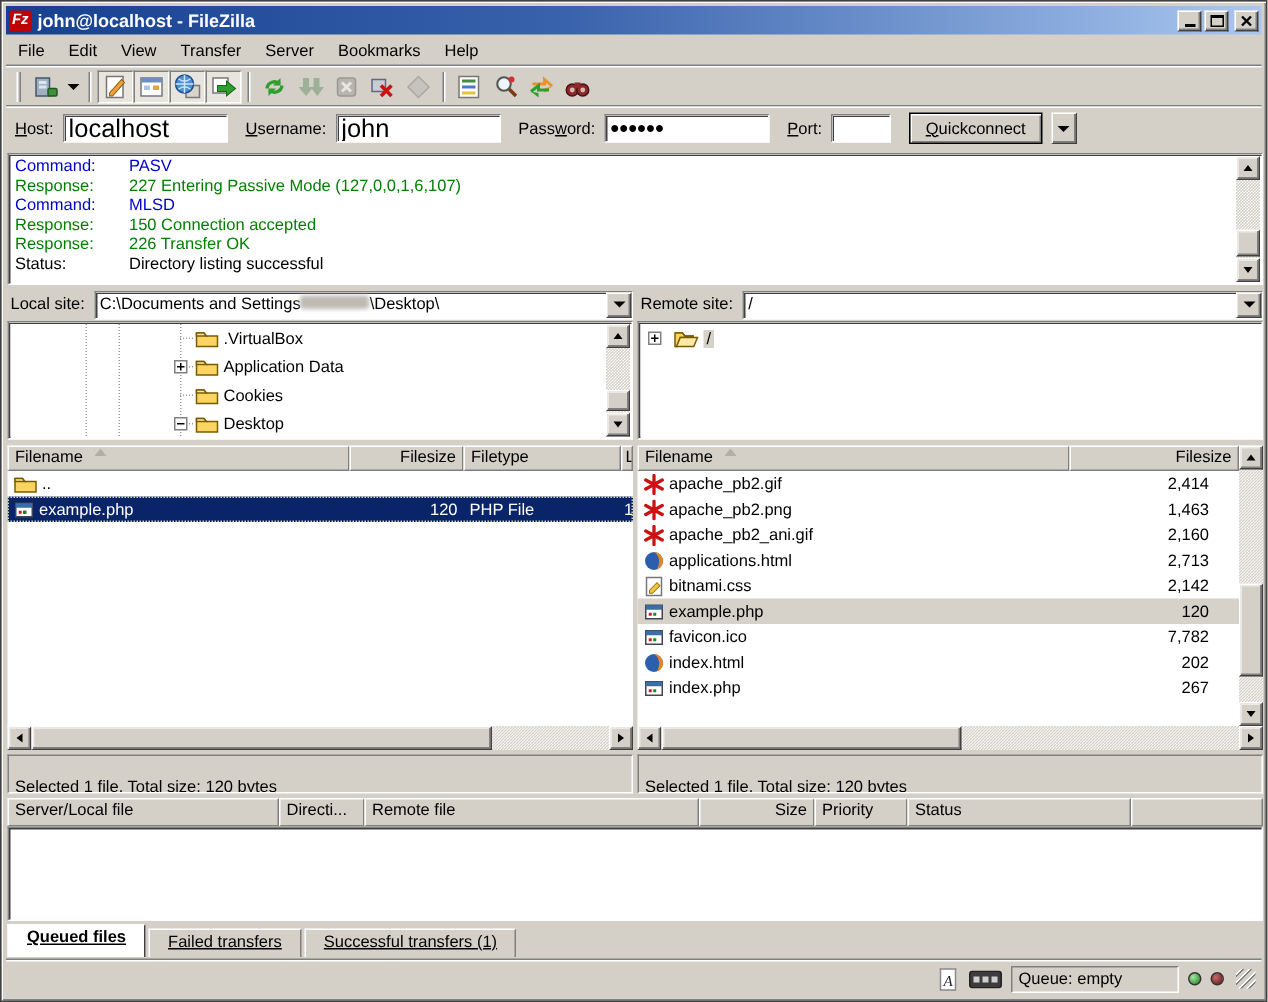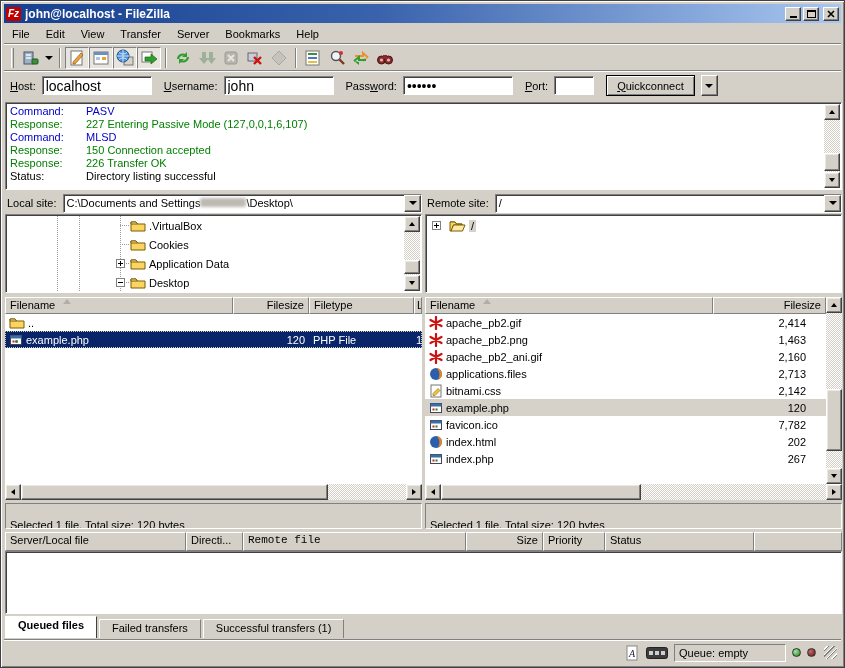--- a/index.html
+++ b/index.html
@@ -39,21 +39,21 @@
   .tbtn.pressed { border-color:#808080 #fff #fff #808080; background:#e8e5df; }
   .tbtn.dim svg { opacity:.45; filter:grayscale(.6); }
   .drop { width:13px; height:22px; display:flex; align-items:center; justify-content:center; }
   .tri-d { width:0; height:0; border-left:4px solid transparent; border-right:4px solid transparent; border-top:4px solid #000; }
 
   
   #quickbar { position:absolute; left:3px; top:71px; right:3px; height:27px; display:flex; align-items:center; padding-left:6px; gap:6px; }
   #quickbar label { white-space:nowrap; }
   .uline { text-decoration:underline; }
   .field { height:19px; border:1px solid; border-color:#808080 #fff #fff #808080; box-shadow:inset 1px 1px 0 #404040;
-           background:#fff; font-family:"Liberation Sans",sans-serif; font-size:14px; padding:0 3px; }
+           background:#fff; font-family:"Liberation Sans",sans-serif; font-size:17px; padding:0 3px; }
   .qc-btn { height:21px; padding:0 10px; background:#d4d0c8; border:1px solid #000;
             box-shadow:inset 1px 1px 0 #fff, inset -1px -1px 0 #808080; font-size:11px; }
   .qc-drop { width:17px; height:21px; background:#d4d0c8; border:1px solid; border-color:#fff #404040 #404040 #fff;
              box-shadow:inset -1px -1px 0 #808080; display:flex; align-items:center; justify-content:center; }
 
   .sunken { border:1px solid; border-color:#808080 #fff #fff #808080; box-shadow:inset 1px 1px 0 #404040; background:#fff; }
 
   
   #log { position:absolute; left:4px; top:101px; width:837px; height:88px; }
   #log .inner { position:absolute; inset:0; padding:2px 20px 2px 4px; overflow:hidden; }
@@ -121,21 +121,21 @@
 
   .pane-status { position:absolute; left:0; right:0; top:310px; height:20px; border:1px solid;
                  border-color:#808080 #fff #fff #808080; background:#d4d0c8; line-height:18px; padding:12px 4px;
                  white-space:nowrap; overflow:hidden; }
 
   
   #queue-hdr { position:absolute; left:4px; top:531px; width:837px; height:19px; display:flex; }
   #queue-body { position:absolute; left:4px; top:550px; width:837px; height:63px; }
   #tabs { position:absolute; left:4px; top:615px; right:4px; height:22px; display:flex; align-items:flex-end; gap:2px; }
   .tab { height:19px; padding:2px 12px 0; background:#d4d0c8; border:1px solid; border-color:#fff #808080 #808080 #fff;
-         border-bottom:none; white-space:nowrap; }
+         border-bottom:none; white-space:nowrap;text-decoration:underline; }
   .tab.active { height:22px; background:#fff; font-weight:bold; border-color:#fff #404040 #d4d0c8 #fff; }
 
   
   #statusbar { position:absolute; left:3px; right:3px; bottom:3px; height:24px; border-top:1px solid #fff;
                display:flex; align-items:center; justify-content:flex-end; gap:6px; padding:0 4px; }
   #statusbar::before { content:""; position:absolute; top:-2px; left:0; right:0; height:1px; background:#808080; }
   .sb-ind { display:flex; align-items:center; justify-content:center; }
   .queue-box { width:112px; height:18px; border:1px solid; border-color:#808080 #fff #fff #808080; background:#d4d0c8;
                line-height:16px; padding:0 4px; }
   .led { width:9px; height:9px; border-radius:50%; border:1px solid #333; }
@@ -370,41 +370,41 @@
                 <svg width="16" height="13" viewBox="0 0 16 13">
                   <path d="M1 3h5l1.5 2H15v7H1z" fill="#fcd462" stroke="#7a5c00"></path>
                   <path d="M1 3h5l1.5 2H1z" fill="#ffe9a8" stroke="#7a5c00"></path>
                 </svg>
               </span>
               <span>.VirtualBox</span>
             </div>
         </div>
         <div class="trow">
           <div class="hconn"></div>
-          <div class="titem">
-              <span class="ficon">
-                <svg width="16" height="13" viewBox="0 0 16 13">
-                  <path d="M1 3h5l1.5 2H15v7H1z" fill="#fcd462" stroke="#7a5c00"></path>
-                  <path d="M1 3h5l1.5 2H1z" fill="#ffe9a8" stroke="#7a5c00"></path>
-                </svg>
-              </span>
-              <span>Cookies</span>
-            </div>
-        </div>
-        <div class="trow">
-          <div class="hconn"></div>
             <div class="expander plus"></div>
           <div class="titem">
               <span class="ficon">
                 <svg width="16" height="13" viewBox="0 0 16 13">
                   <path d="M1 3h5l1.5 2H15v7H1z" fill="#fcd462" stroke="#7a5c00"></path>
                   <path d="M1 3h5l1.5 2H1z" fill="#ffe9a8" stroke="#7a5c00"></path>
                 </svg>
               </span>
               <span>Application Data</span>
+            </div>
+        </div>
+        <div class="trow">
+          <div class="hconn"></div>
+          <div class="titem">
+              <span class="ficon">
+                <svg width="16" height="13" viewBox="0 0 16 13">
+                  <path d="M1 3h5l1.5 2H15v7H1z" fill="#fcd462" stroke="#7a5c00"></path>
+                  <path d="M1 3h5l1.5 2H1z" fill="#ffe9a8" stroke="#7a5c00"></path>
+                </svg>
+              </span>
+              <span>Cookies</span>
             </div>
         </div>
         <div class="trow">
           <div class="hconn"></div>
             <div class="expander"></div>
           <div class="titem">
               <span class="ficon">
                 <svg width="16" height="13" viewBox="0 0 16 13">
                   <path d="M1 3h5l1.5 2H15v7H1z" fill="#fcd462" stroke="#7a5c00"></path>
                   <path d="M1 3h5l1.5 2H1z" fill="#ffe9a8" stroke="#7a5c00"></path>
@@ -589,21 +589,21 @@
           </div>
       </div>
       <div class="lrow">
         <div class="cell" style="width:288px;">
             <span class="ficon">
               <svg width="14" height="14" viewBox="0 0 14 14">
                 <circle cx="7" cy="7" r="6" fill="#2b5fad"></circle>
                 <path d="M7 1a6 6 0 0 1 6 6c0 3-2 5-4 5.5C10.5 10 12 4 7 1z" fill="#e8861e"></path>
               </svg>
             </span>
-            <span>applications.files</span>
+            <span>applications.html</span>
           </div>
         <div class="cell r" style="width:97px;">
             <span>2,713</span>
           </div>
       </div>
       <div class="lrow">
         <div class="cell" style="width:288px;">
             <span class="ficon">
               <svg width="14" height="14" viewBox="0 0 14 14">
                 <rect x="2" y="1" width="10" height="12" fill="#fff" stroke="#777"></rect>
@@ -705,21 +705,21 @@
     <div class="pane-status">Selected 1 file. Total size: 120 bytes</div>
   </div>
 
   <div id="queue-hdr">
     <div class="hcell" style="width:181px;">
         <span>Server/Local file</span>
       </div>
     <div class="hcell" style="width:57px;">
         <span>Directi...</span>
       </div>
-    <div class="hcell" style="width:223px;font-family:Liberation Mono, monospace;">
+    <div class="hcell" style="width:223px;">
         <span>Remote file</span>
       </div>
     <div class="hcell r" style="width:77px;">
         <span>Size</span>
       </div>
     <div class="hcell" style="width:62px;">
         <span>Priority</span>
       </div>
     <div class="hcell" style="width:149px;">
         <span>Status</span>

